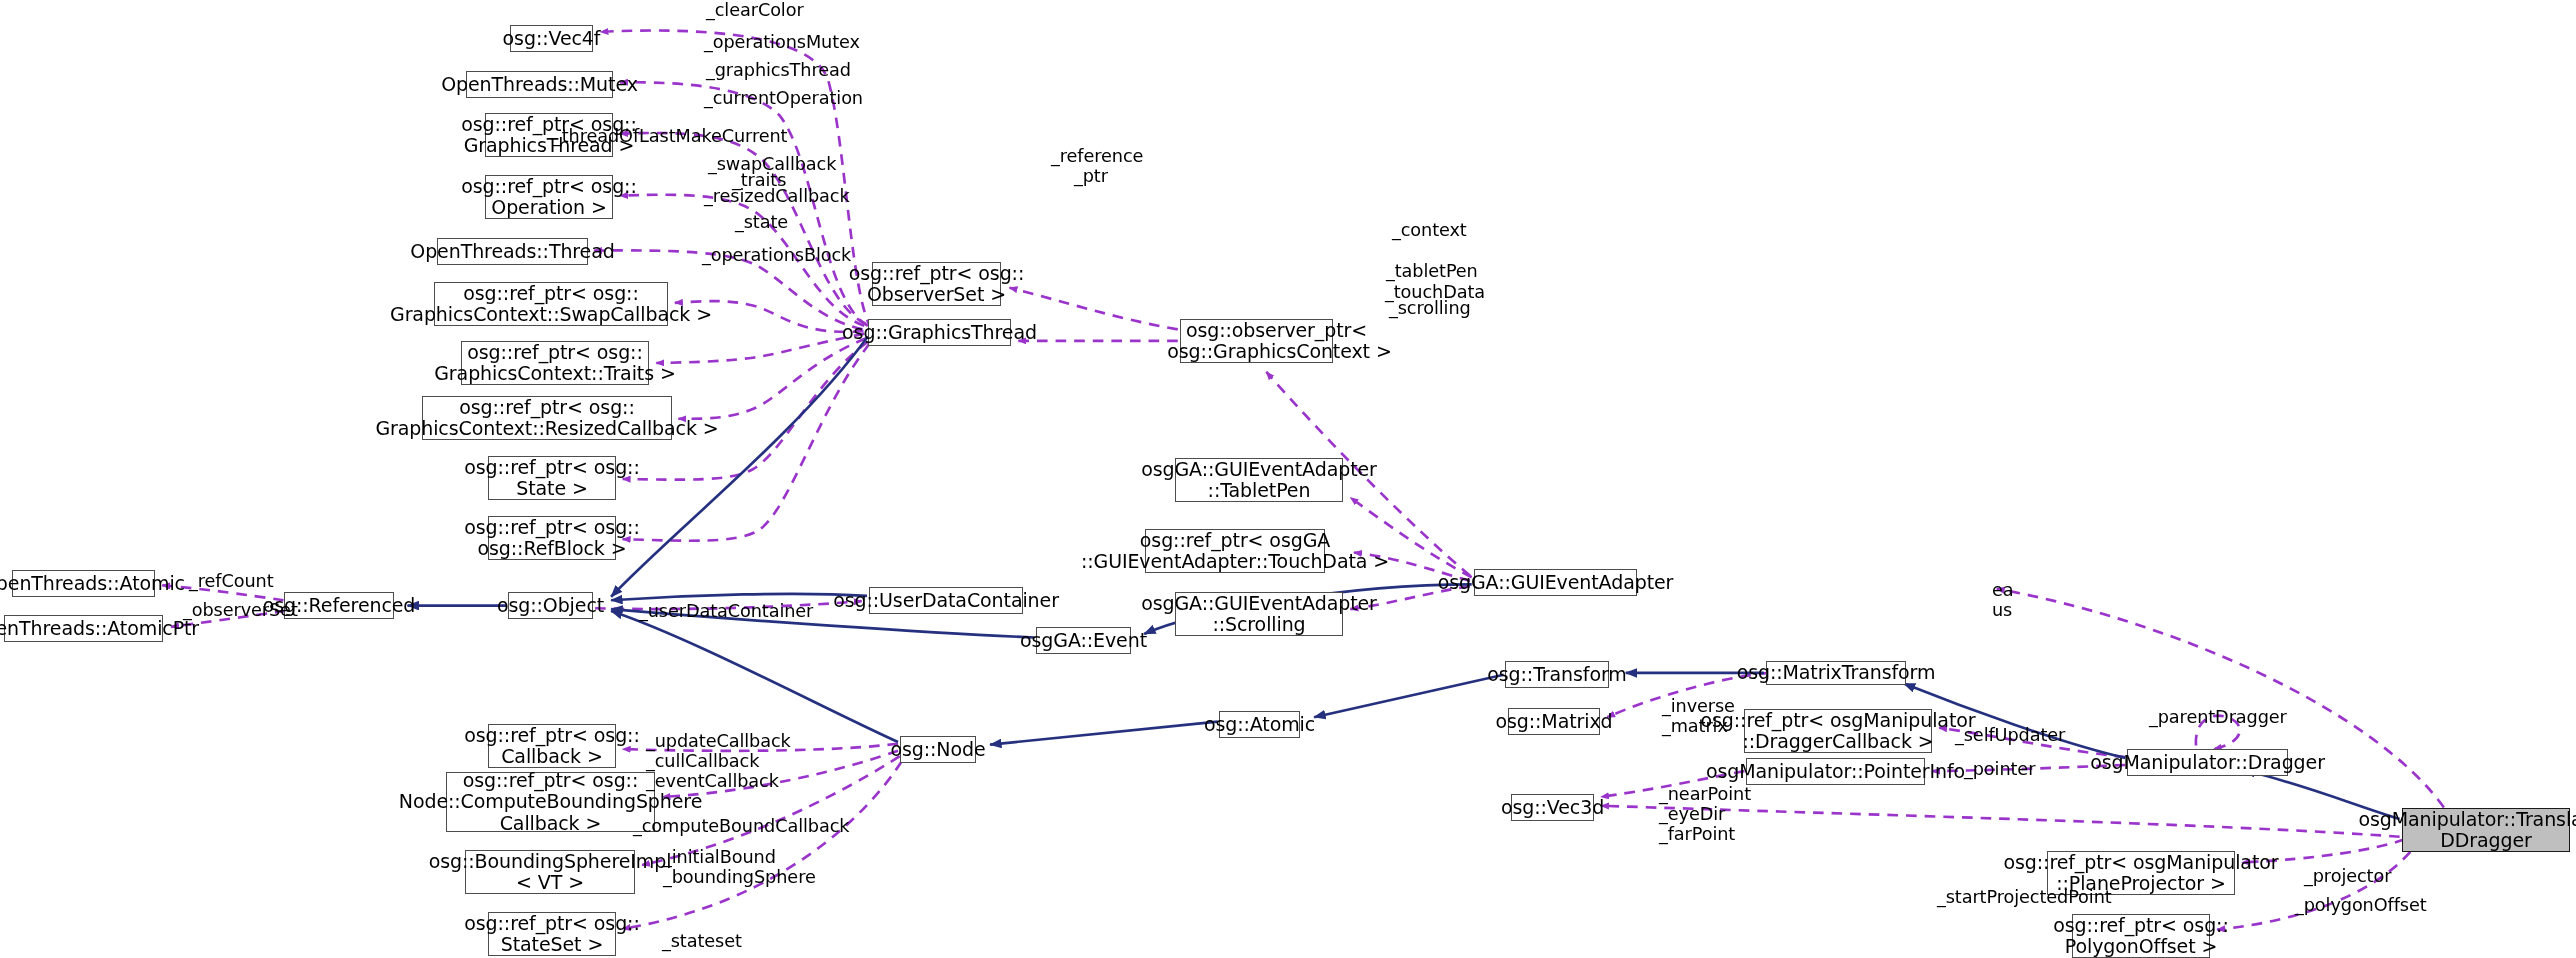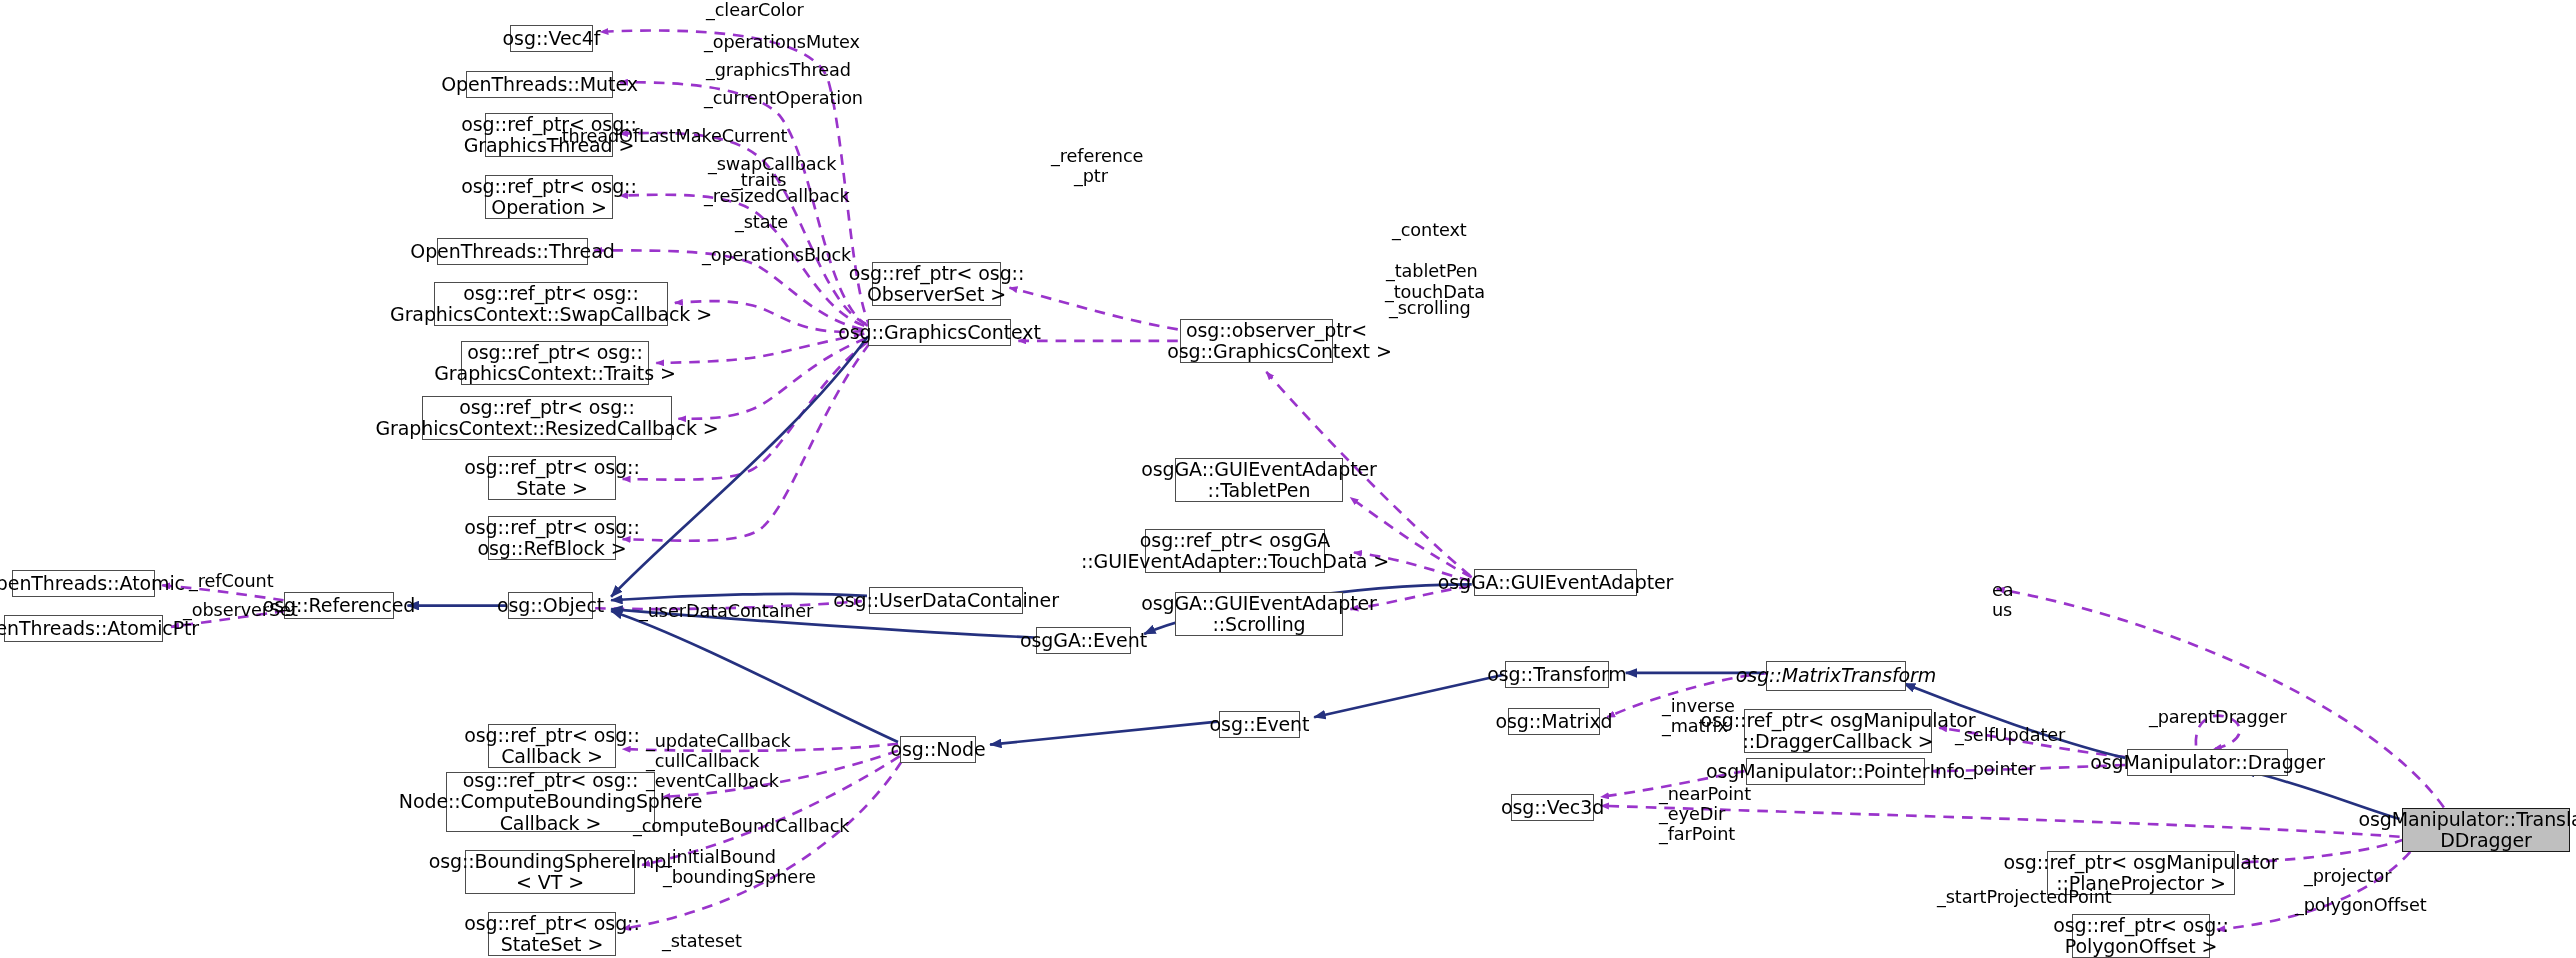--- a/index.html
+++ b/index.html
@@ -134,21 +134,21 @@
   <div class="node-box" style="left: 461px; top: 341px; width: 188px; height: 44px;">osg::ref_ptr&lt; osg::
 GraphicsContext::Traits &gt;</div>
   <div class="node-box" style="left: 422px; top: 396px; width: 250px; height: 44px;">osg::ref_ptr&lt; osg::
 GraphicsContext::ResizedCallback &gt;</div>
   <div class="node-box" style="left: 488px; top: 456px; width: 128px; height: 44px;">osg::ref_ptr&lt; osg::
 State &gt;</div>
   <div class="node-box" style="left: 488px; top: 516px; width: 128px; height: 44px;">osg::ref_ptr&lt; osg::
 osg::RefBlock &gt;</div>
   <div class="node-box" style="left: 872px; top: 262px; width: 129px; height: 44px;">osg::ref_ptr&lt; osg::
 ObserverSet &gt;</div>
-  <div class="node-box" style="left: 868px; top: 319px; width: 143px; height: 26.6px;">osg::GraphicsContext</div>
+  <div class="node-box" style="left: 868px; top: 319px; width: 143px; height: 26.6px;">osg::GraphicsThread</div>
   <div class="node-box" style="left: 1180px; top: 319px; width: 153px; height: 44px; padding-left: 40px;">osg::observer_ptr&lt;
  osg::GraphicsContext &gt;</div>
   <div class="node-box" style="left: 1175px; top: 458px; width: 168px; height: 44px;">osgGA::GUIEventAdapter
 ::TabletPen</div>
   <div class="node-box" style="left: 1145px; top: 529px; width: 180px; height: 44px;">osg::ref_ptr&lt; osgGA
 ::GUIEventAdapter::TouchData &gt;</div>
   <div class="node-box" style="left: 1175px; top: 592px; width: 168px; height: 44px;">osgGA::GUIEventAdapter
 ::Scrolling</div>
   <div class="node-box" style="left: 1474px; top: 569px; width: 163px; height: 26.6px;">osgGA::GUIEventAdapter</div>
   <div class="node-box" style="left: 11.5px; top: 570px; width: 143px; height: 26.6px;">OpenThreads::Atomic</div>
@@ -160,24 +160,24 @@
   <div class="node-box" style="left: 488px; top: 724px; width: 128px; height: 44px;">osg::ref_ptr&lt; osg::
 Callback &gt;</div>
   <div class="node-box" style="left: 446px; top: 772px; width: 209px; height: 60px;">osg::ref_ptr&lt; osg::
 Node::ComputeBoundingSphere
 Callback &gt;</div>
   <div class="node-box" style="left: 465px; top: 850px; width: 170px; height: 44px;">osg::BoundingSphereImpl
 &lt; VT &gt;</div>
   <div class="node-box" style="left: 488px; top: 912px; width: 128px; height: 44px;">osg::ref_ptr&lt; osg::
 StateSet &gt;</div>
   <div class="node-box" style="left: 900px; top: 736px; width: 76px; height: 26.6px;">osg::Node</div>
-  <div class="node-box" style="left: 1219px; top: 711px; width: 81px; height: 26.6px;">osg::Event</div>
+  <div class="node-box" style="left: 1219px; top: 711px; width: 81px; height: 26.6px;">osg::Atomic</div>
   <div class="node-box" style="left: 1505px; top: 661px; width: 104px; height: 26.6px;">osg::Transform</div>
   <div class="node-box" style="left: 1508px; top: 708px; width: 92px; height: 26.6px;">osg::Matrixd</div>
-  <div class="node-box" style="left: 1766px; top: 661px; width: 140px; height: 30px; font-style: italic;">osg::MatrixTransform</div>
+  <div class="node-box" style="left: 1766px; top: 661px; width: 140px; height: 24px;">osg::MatrixTransform</div>
   <div class="node-box" style="left: 1744px; top: 709px; width: 188px; height: 44px;">osg::ref_ptr&lt; osgManipulator
 ::DraggerCallback &gt;</div>
   <div class="node-box" style="left: 1511px; top: 794px; width: 83px; height: 26.6px;">osg::Vec3d</div>
   <div class="node-box" style="left: 1746px; top: 758px; width: 179px; height: 26.6px;">osgManipulator::PointerInfo</div>
   <div class="node-box" style="left: 2127px; top: 749px; width: 161px; height: 26.6px;">osgManipulator::Dragger</div>
   <div class="node-box highlight" style="left: 2402px; top: 808px; width: 168px; height: 44px;">osgManipulator::Translate2
 DDragger</div>
   <div class="node-box" style="left: 2047px; top: 851px; width: 188px; height: 44px;">osg::ref_ptr&lt; osgManipulator
 ::PlaneProjector &gt;</div>
   <div class="node-box" style="left: 2072px; top: 914px; width: 138px; height: 44px;">osg::ref_ptr&lt; osg::

